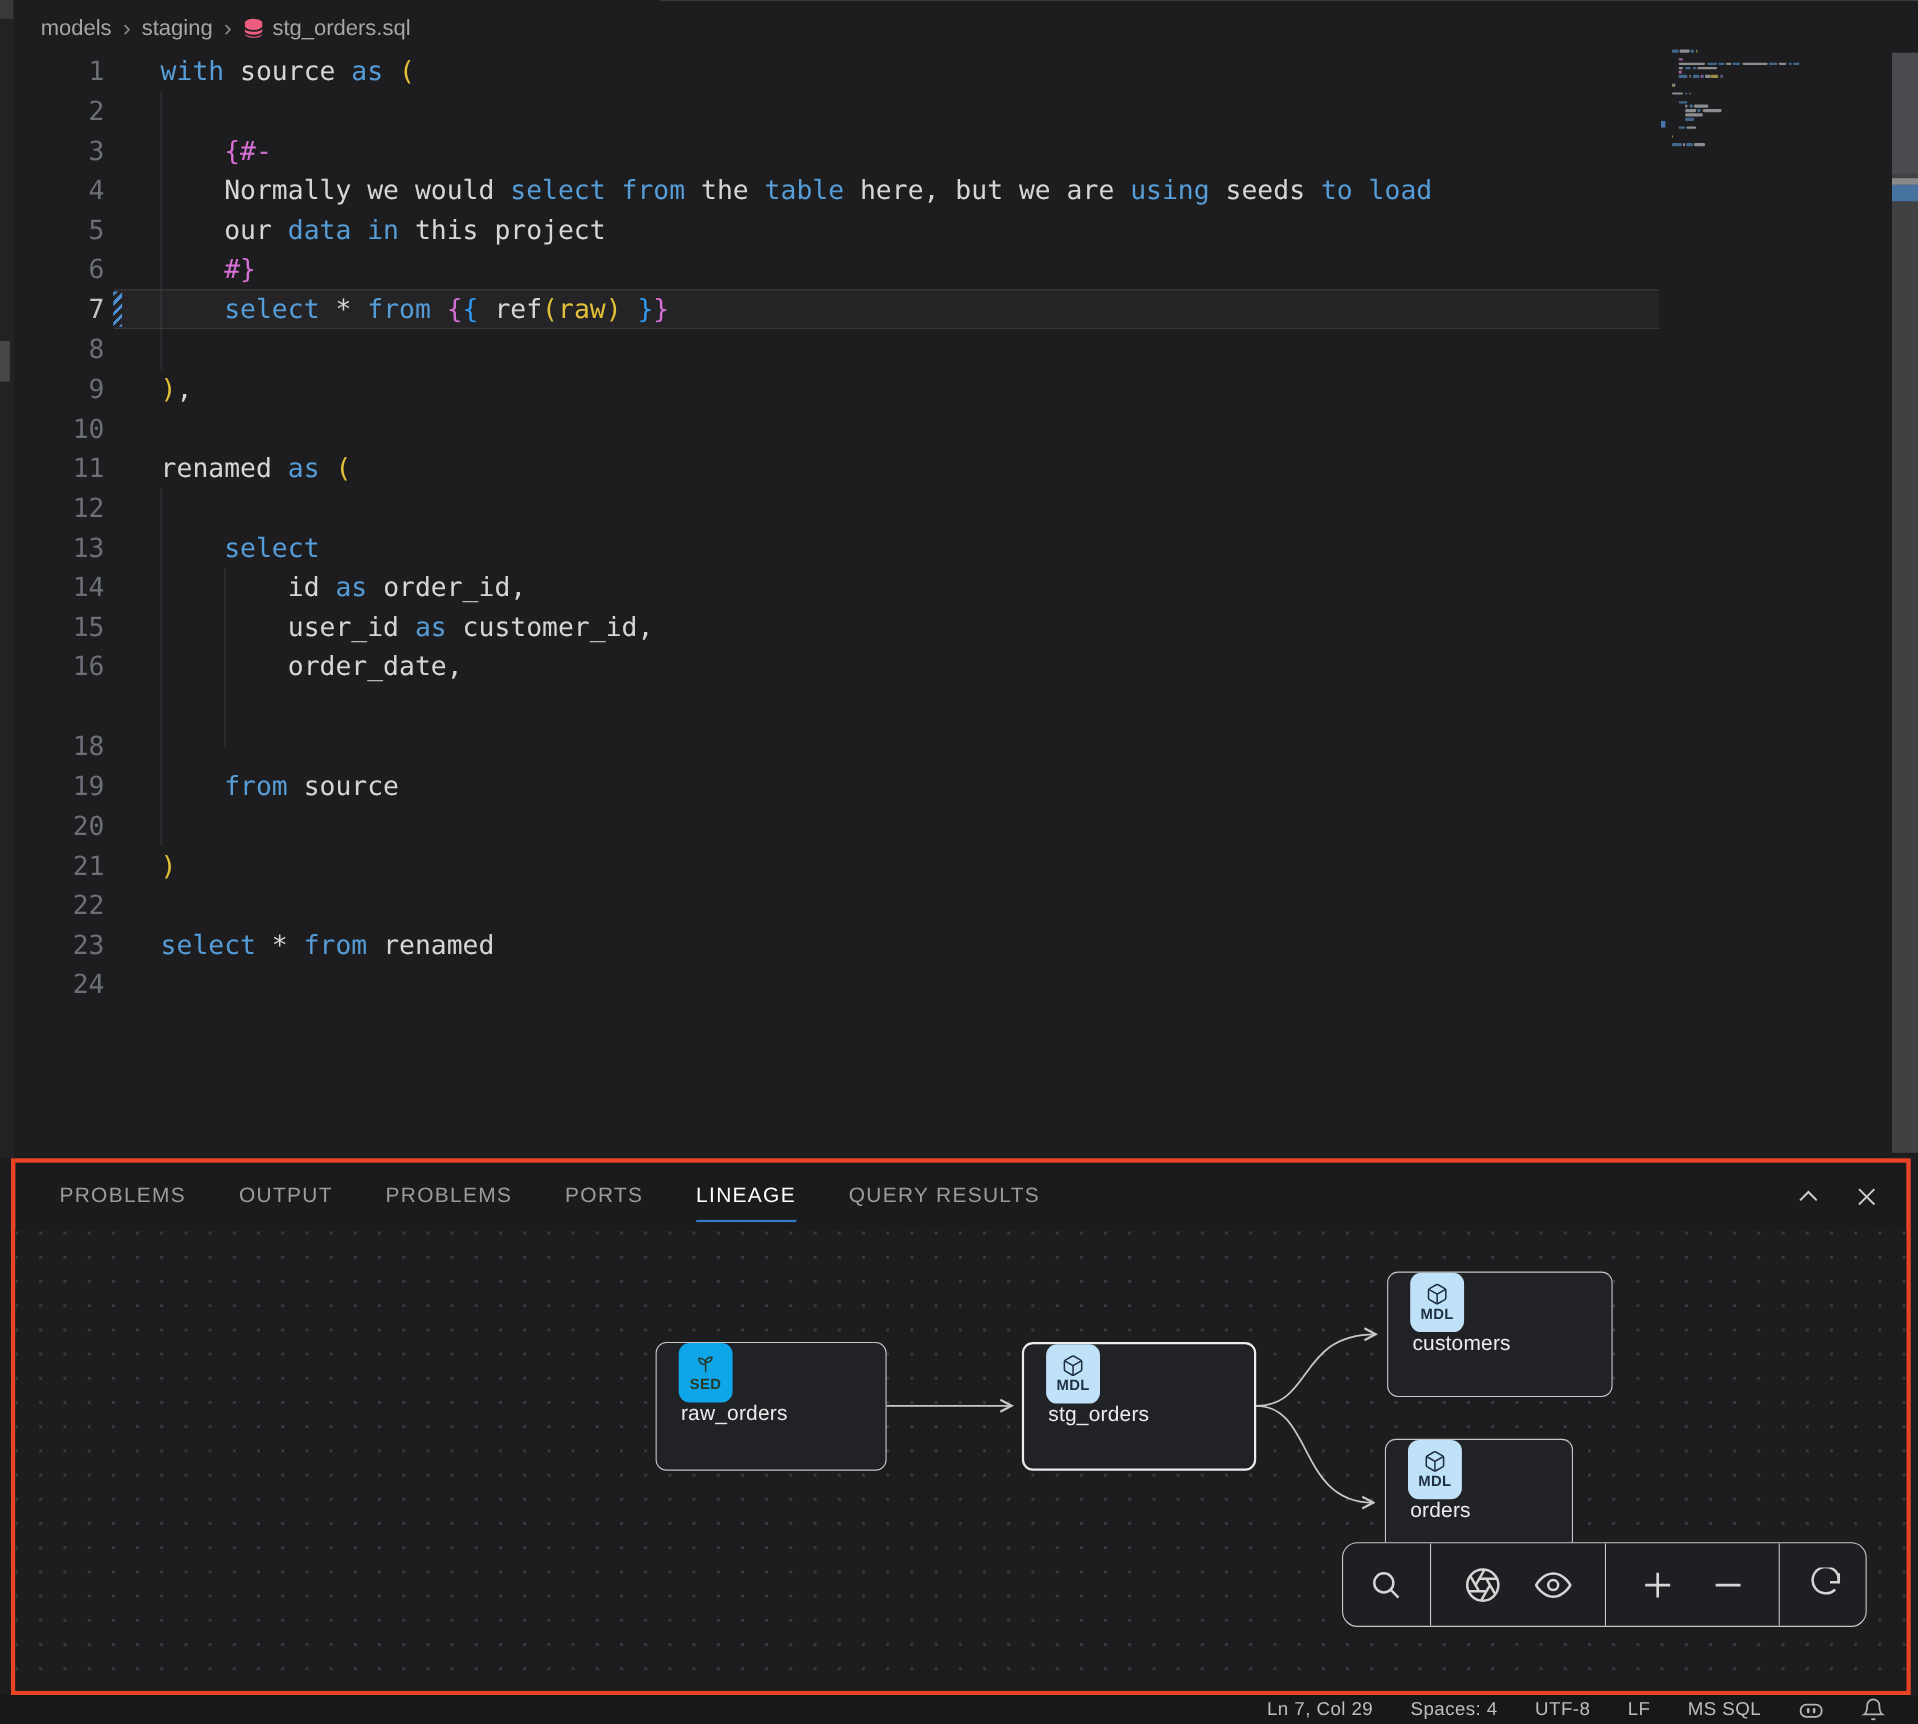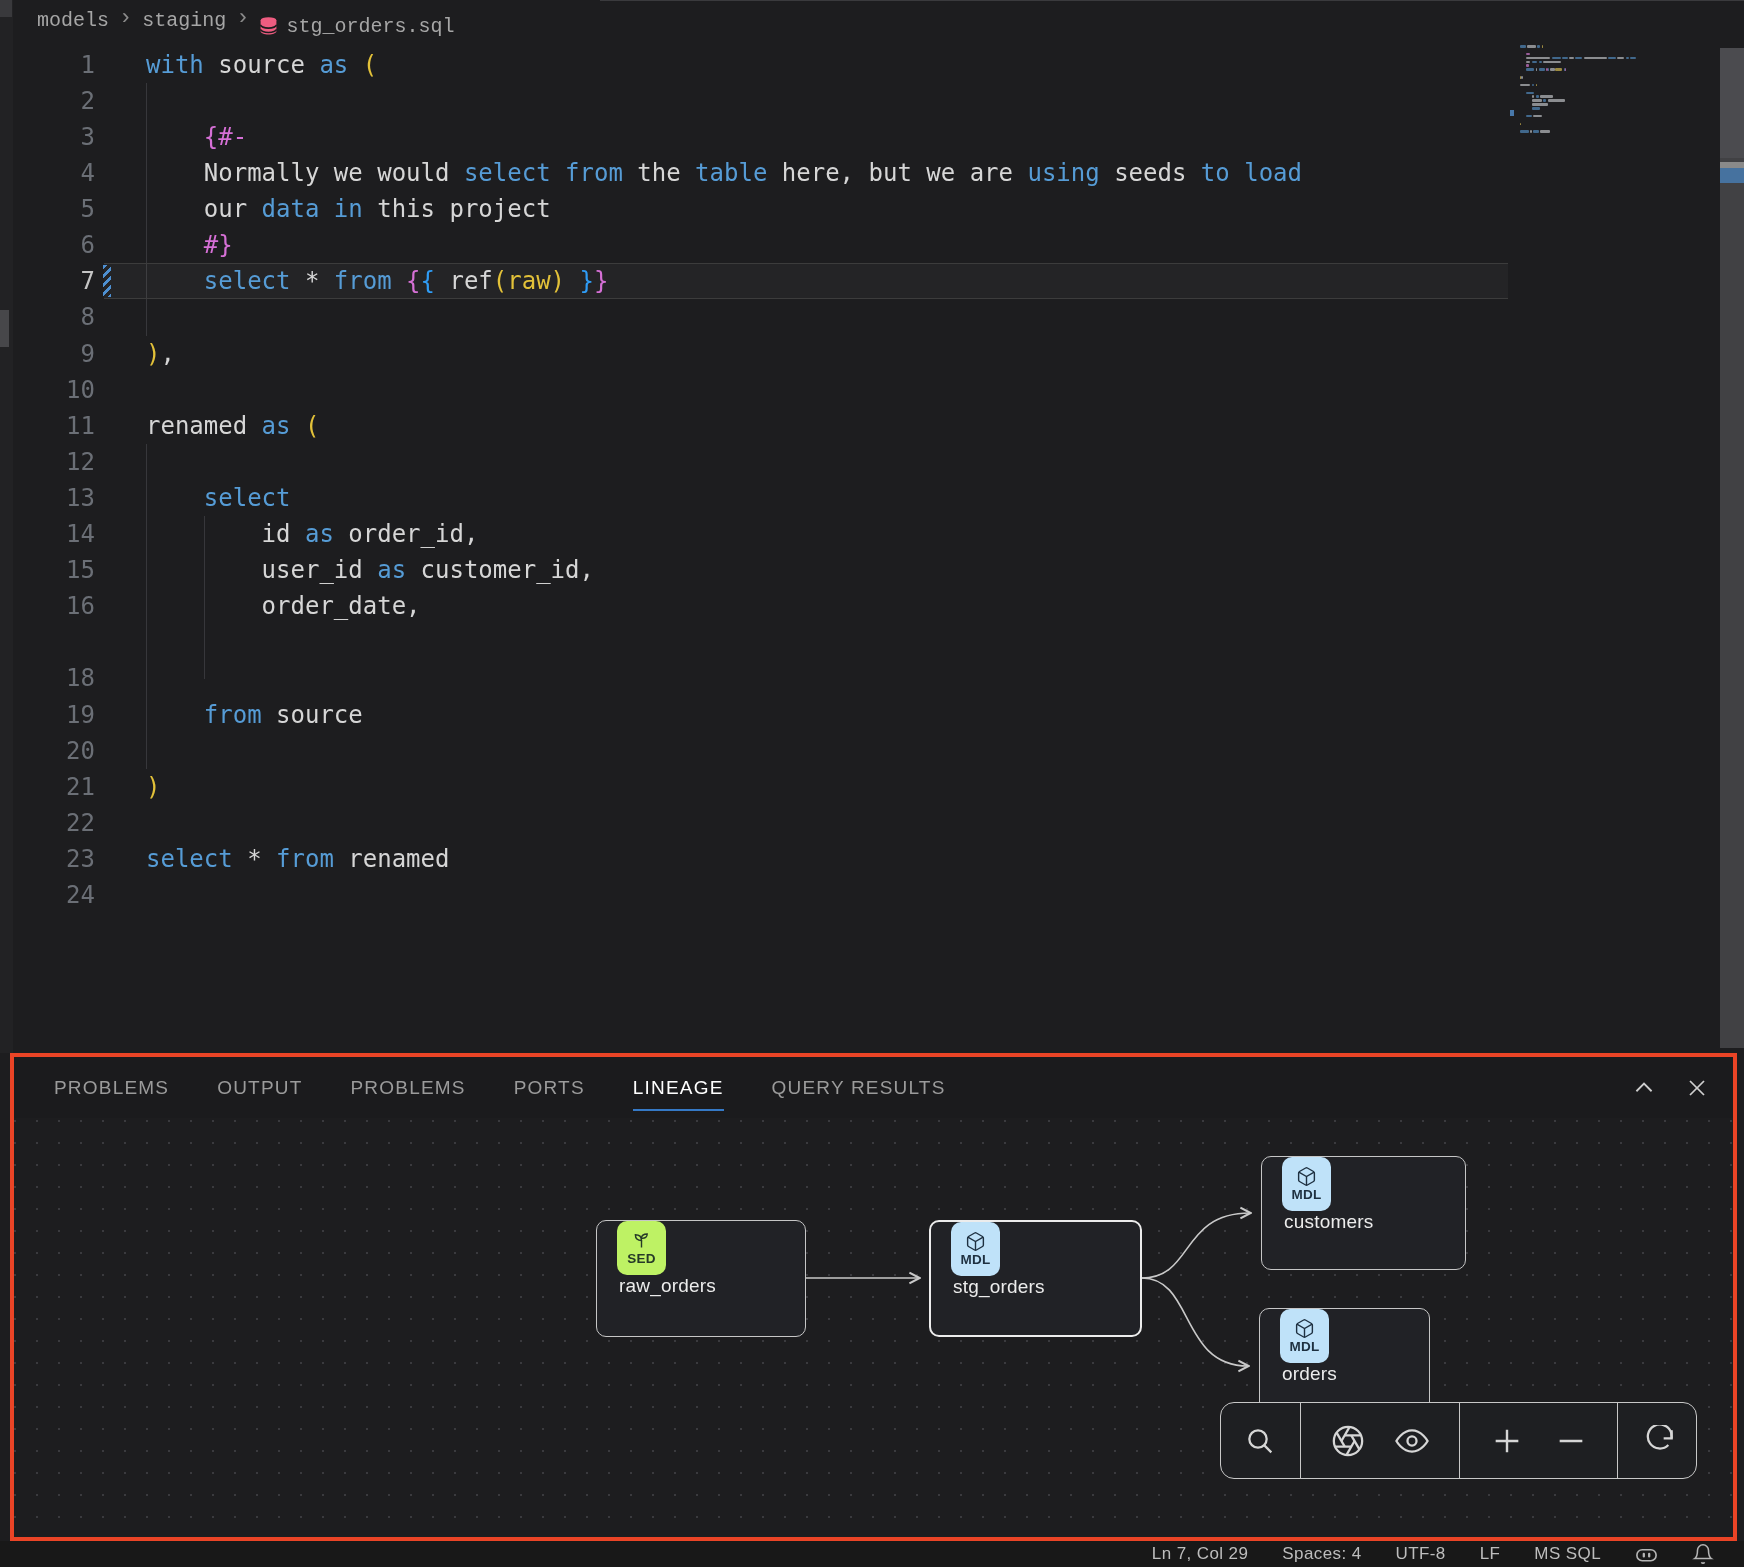--- a/index.html
+++ b/index.html
@@ -6,22 +6,22 @@
   .app{position:relative;width:1744px;height:1567px;background:#1d1d1f;overflow:hidden;
        font-family:"Liberation Sans",sans-serif;}
 
   
   .editor{position:absolute;left:0;top:0;width:1744px;height:1053px;background:#1d1d1f;}
   .leftstrip{position:absolute;left:0;top:0;width:13px;height:1053px;background:#222224;}
   .leftblock{position:absolute;left:0;top:310px;width:9px;height:37px;background:#47474a;}
   .topleftblock{position:absolute;left:0;top:0;width:12px;height:17px;background:#39393c;}
   .tophairline{position:absolute;left:600px;top:0;width:1144px;height:1px;background:#3a3a3d;}
 
-  .breadcrumb{position:absolute;left:37px;top:9px;height:34px;display:flex;
-              gap:10px;font-size:20px;color:#a6a6a6;font-family:Liberation Mono, monospace;}
+  .breadcrumb{position:absolute;left:37px;top:9px;height:34px;display:flex;align-items:center;
+              gap:10px;font-size:20px;color:#a6a6a6;}
   .crumb-sep{color:#8a8a8a;font-size:22px;line-height:20px;}
   .crumb-file{display:flex;align-items:center;gap:8px;}
 
   .code-area{position:absolute;left:0;top:42px;width:1744px;height:1011px;}
   .crow{position:absolute;left:0;width:1508px;height:36.1px;line-height:36.1px;
         font-family:"DejaVu Sans Mono",monospace;font-size:24px;white-space:pre;}
   .lnum{position:absolute;left:0;width:95px;text-align:right;color:#6b6f76;}
   .crow.cur .lnum{color:#c5c5c5;}
   .ltxt{position:absolute;left:146px;top:0;}
   .tk-kw{color:#569cd6;}
@@ -61,21 +61,21 @@
          background-image:radial-gradient(circle,#3a3a3e 1.4px,transparent 1.55px);
          background-size:22px 22px;background-position:12px 14px;overflow:hidden;}
   .edges{position:absolute;left:0;top:0;}
 
   .lnode{position:absolute;background:#212226;border:1.4px solid #c6c6c6;border-radius:10px;
          display:flex;align-items:flex-start;box-sizing:border-box;cursor:pointer;flex-direction:column;}
   .lnode.selected{border:2.6px solid #ececec;}
   .badge{width:49px;height:54px;border-radius:10px;margin-left:20px;flex:none;
          display:flex;flex-direction:column;align-items:center;justify-content:center;gap:0px;}
   .badge .blabel{font-size:13.5px;font-weight:600;letter-spacing:.3px;}
-  .badge.seed{background:#bef264;color:#263a28;}
+  .badge.seed{background:#0ea5e9;color:#263a28;}
   .badge.model{background:#bfe2f9;color:#1e3040;}
   .nlabel{margin-left:22px;color:#ececec;font-size:19px;letter-spacing:.2px;}
 
   .lg-toolbar{position:absolute;left:1206px;top:284px;width:477px;height:77px;box-sizing:border-box;
               border:1.5px solid #c8c8c8;border-radius:14px;background:#1e1f22;display:flex;overflow:hidden;}
   .lg-cell{display:flex;align-items:center;justify-content:space-evenly;box-sizing:border-box;height:100%;}
   .lg-cell + .lg-cell{border-left:1.5px solid #c8c8c8;}
   .lg-btn{display:flex;align-items:center;justify-content:center;cursor:pointer;}
 
   

